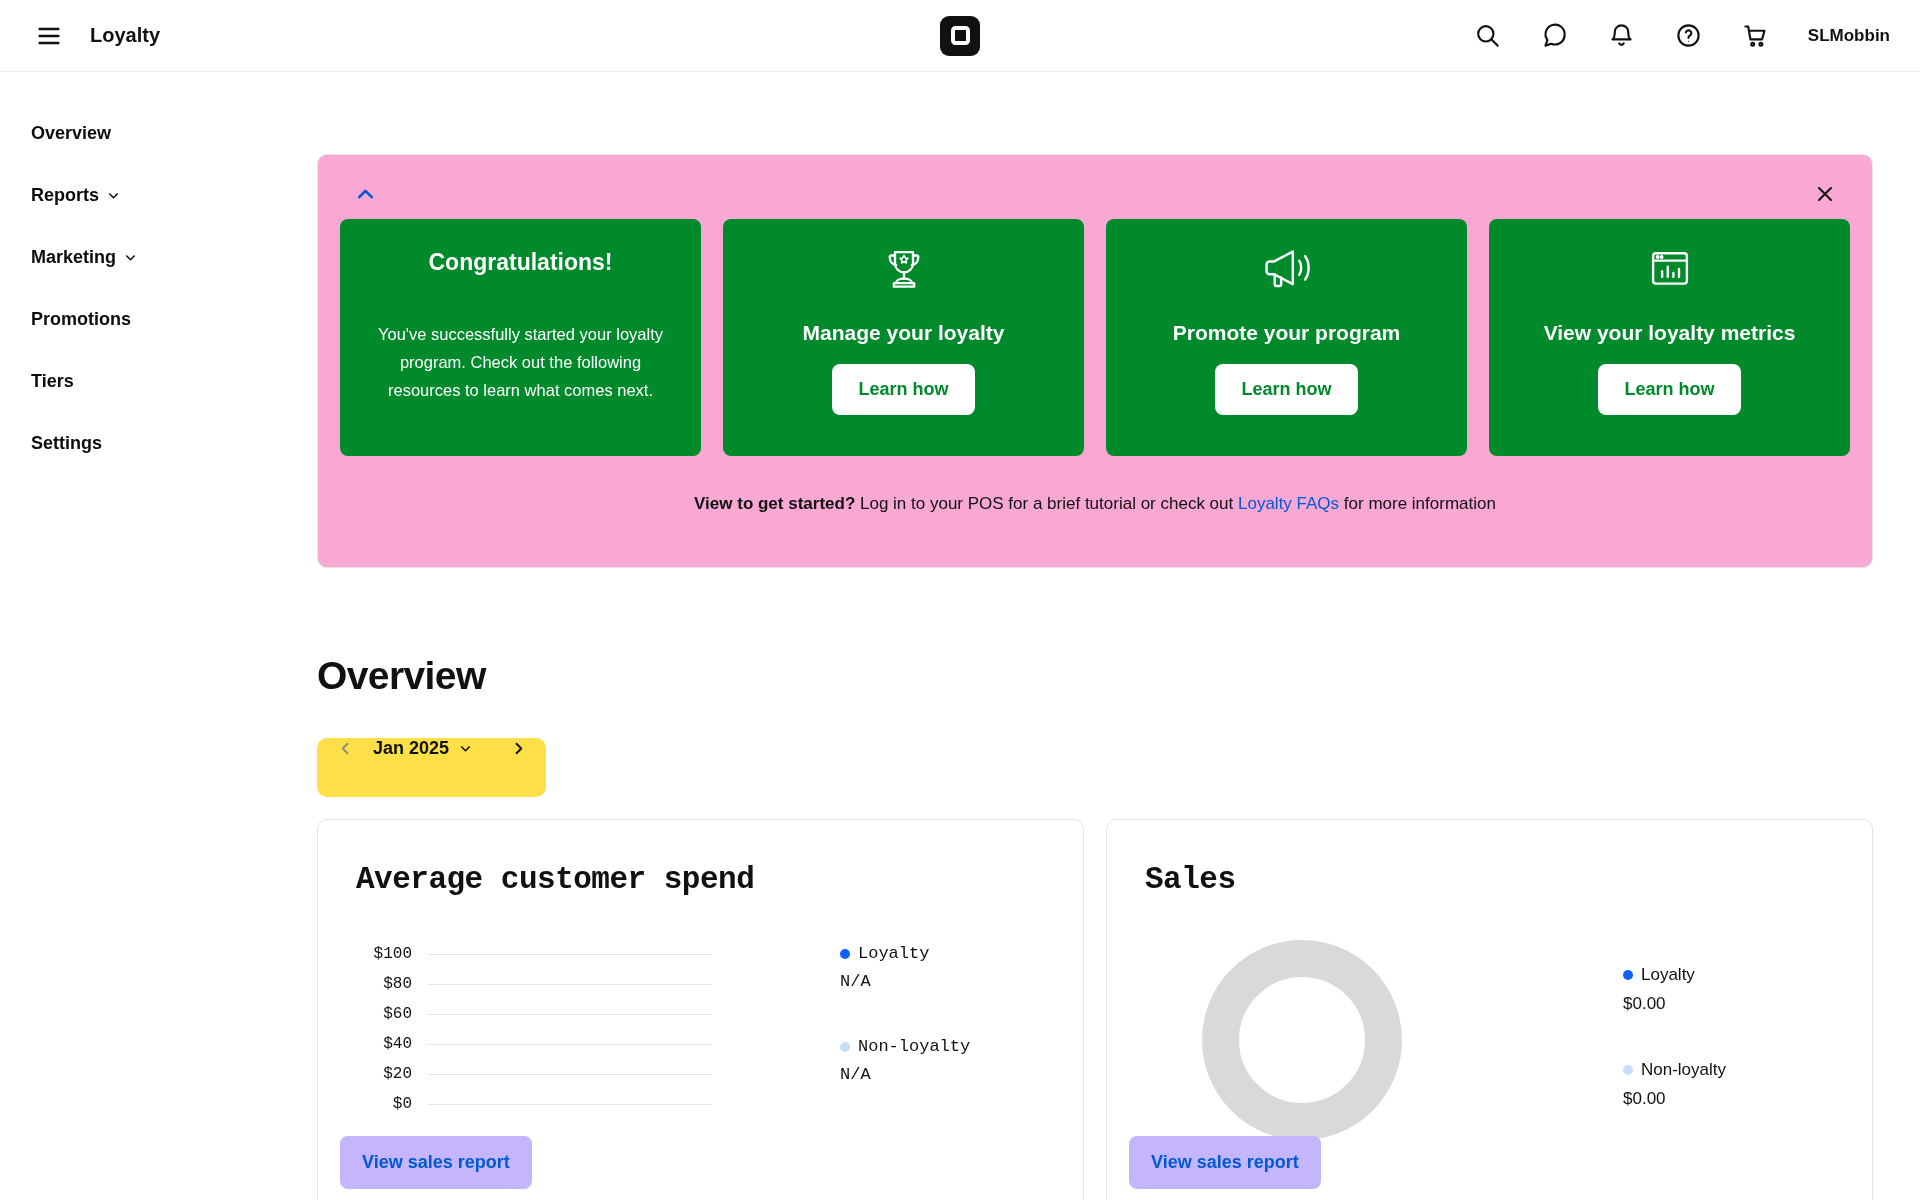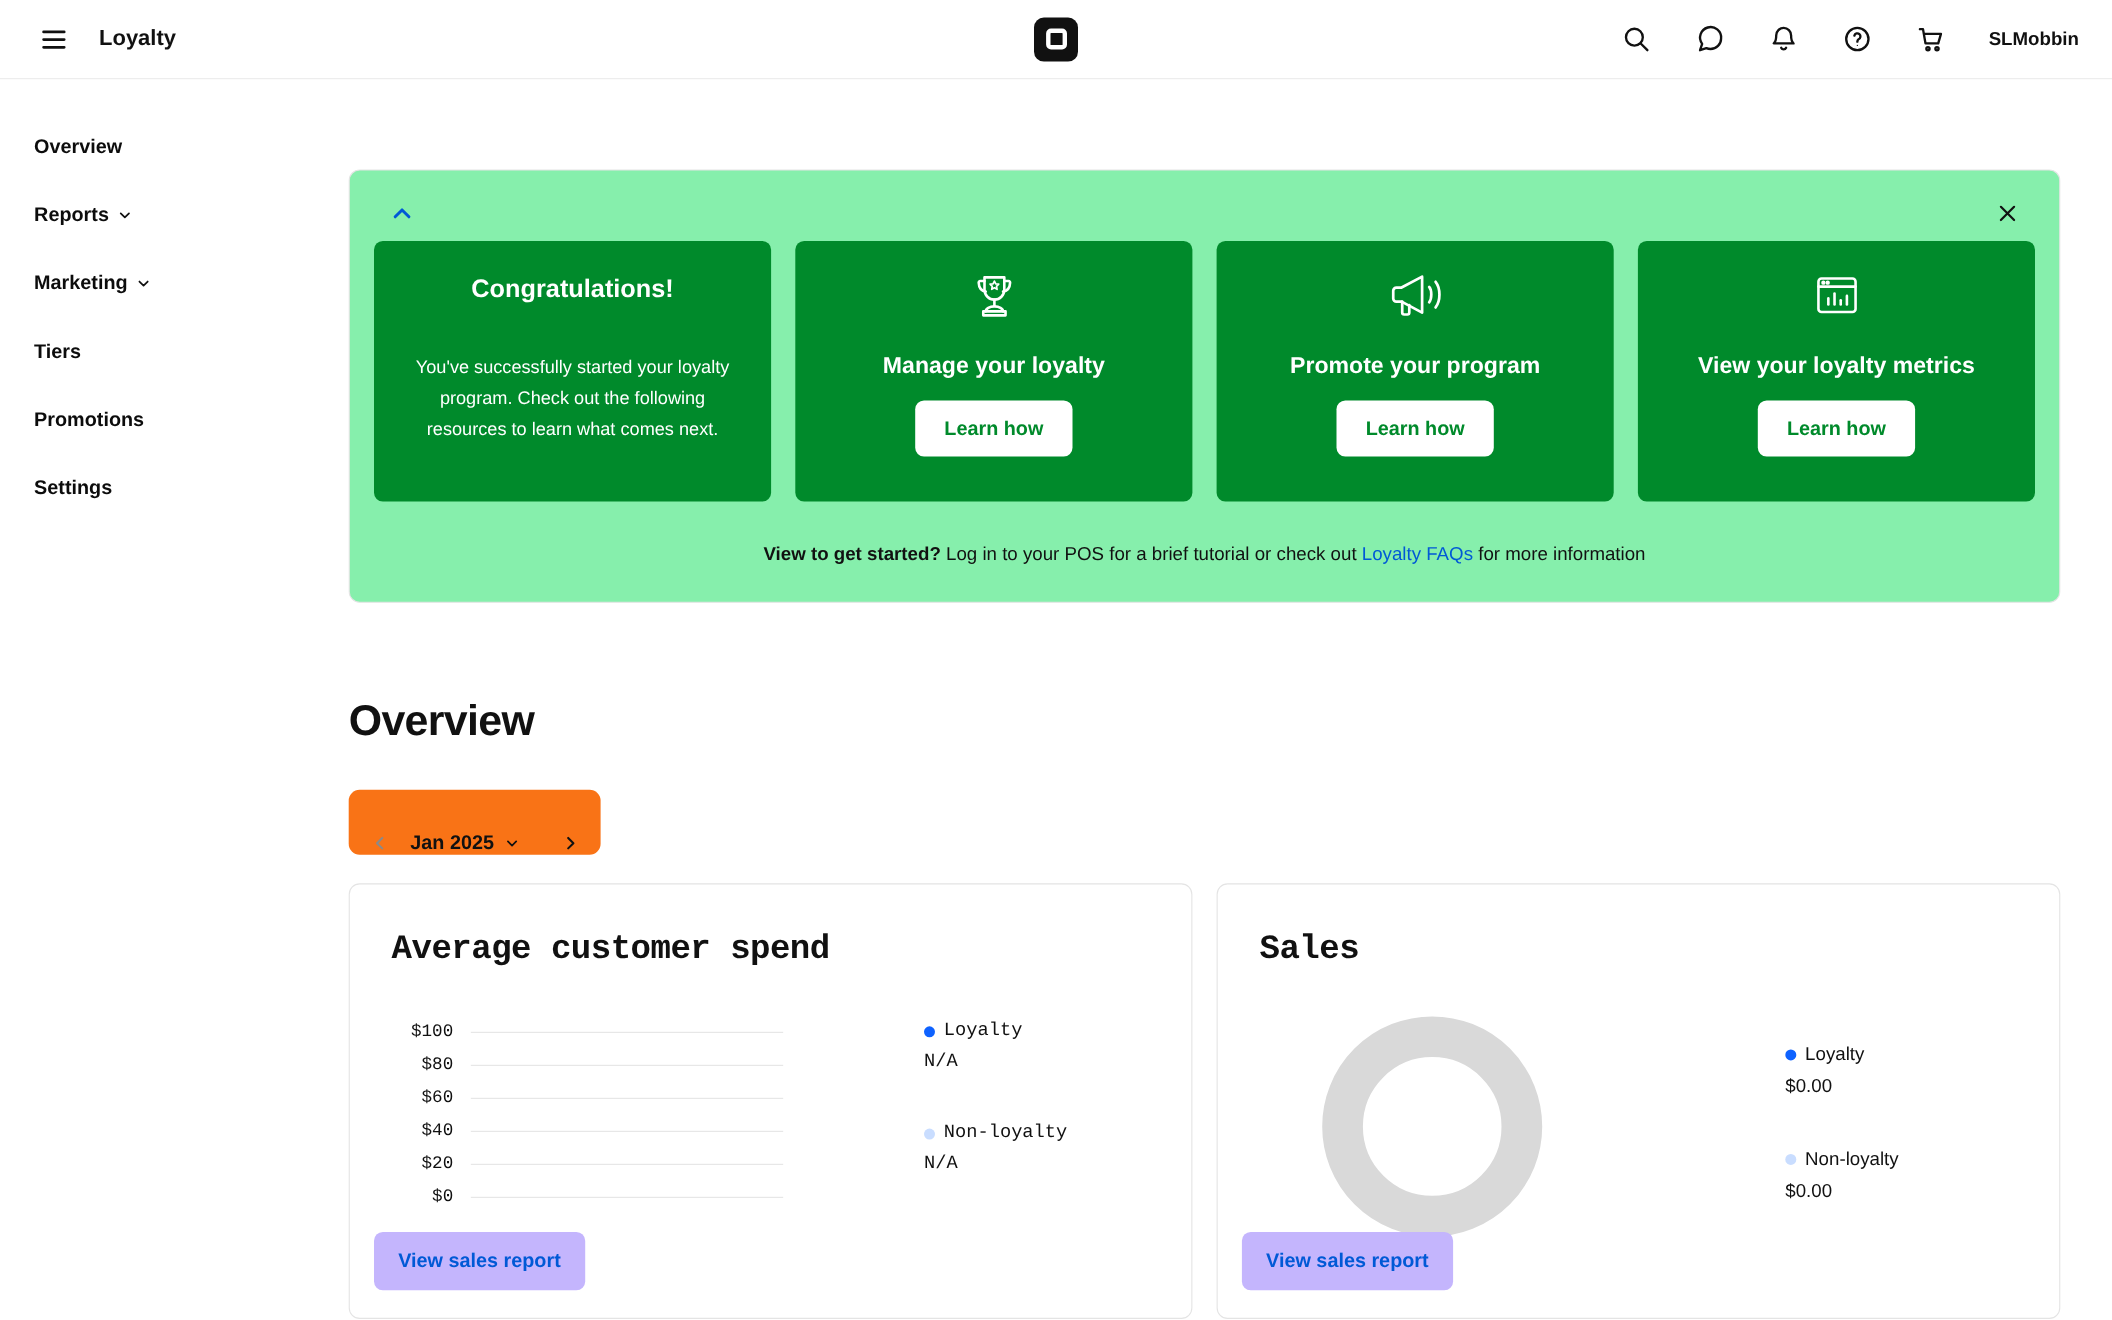--- a/index.html
+++ b/index.html
@@ -27,36 +27,36 @@
   .tb-right{margin-left:auto;display:flex;align-items:center;gap:30px;}
   .username{font-size:17px;font-weight:700;margin-left:4px;}
 
   
   .layout{display:flex;height:1128px;}
   .sidebar{width:317px;flex:none;padding-top:30px;}
   .side-item{height:62px;display:flex;align-items:center;gap:7px;padding:0 31px;font-size:18px;font-weight:700;color:#0c0c0c;cursor:pointer;background:none;border:none;width:100%;text-align:left;}
   .main{flex:1;padding-right:47px;}
 
   
-  .banner{margin-top:82px;border:1px solid var(--border);border-radius:10px;padding:18px 22px 16px;background:#86efac;}
+  .banner{margin-top:82px;border:1px solid var(--border);border-radius:10px;padding:18px 22px 36px;background:#f9a8d4;}
   .banner-head{display:flex;justify-content:space-between;align-items:center;height:42px;padding:0 8px;}
   .gcards{display:flex;gap:22px;margin-top:4px;}
   .gcard{flex:1;height:237px;background:var(--green);border-radius:8px;color:#fff;display:flex;flex-direction:column;align-items:center;text-align:center;}
   .g-title{margin-top:30px;font-size:23px;font-weight:700;}
   .g-body{margin-top:44px;font-size:16.5px;line-height:28px;padding:0 22px;}
   .g-icon{margin-top:22px;height:56px;display:flex;align-items:center;justify-content:center;}
   .g-title2{margin-top:24px;font-size:21px;font-weight:700;}
   .learn-btn{margin-top:19px;background:#fff;color:var(--green);font-weight:700;font-size:18px;border:none;border-radius:8px;padding:15px 26px;cursor:pointer;}
   .banner-foot{margin-top:38px;text-align:center;font-size:17px;color:#111;}
   .banner-foot .b{font-weight:700;}
   .banner-foot .lnk{color:var(--blue);cursor:pointer;text-decoration:none;}
 
   
   .page-title{margin:86px 0 0;font-size:39px;font-weight:700;letter-spacing:-0.6px;}
-  .datepicker{margin-top:40px;display:inline-flex;align-items:flex-end;background:#f97316;border-radius:10px;height:59px;overflow:hidden;}
+  .datepicker{margin-top:40px;display:inline-flex;align-items:flex-start;background:#fde047;border-radius:10px;height:59px;overflow:hidden;}
   .dp-btn{background:none;border:none;width:56px;display:flex;align-items:center;justify-content:center;cursor:pointer;}
   .dp-main{display:flex;align-items:center;gap:9px;background:none;border:none;font-size:18px;font-weight:700;color:var(--ink);padding:0 16px 0 0;cursor:pointer;}
   .dp-divider{width:1px;background:#e3e3e3;margin:10px 0;}
 
   
   .cards-row{display:flex;gap:22px;margin-top:22px;}
   .panel{flex:1;border:1px solid var(--border);border-radius:10px;position:relative;height:396px;padding:26px 22px;background:#fff;}
   .panel-title{font-size:31px;font-weight:700;letter-spacing:-0.5px;margin:16px;font-family:Liberation Mono, monospace;}
 
   .avg-content{display:flex;margin-top:42px;font-family:Liberation Mono, monospace;}
@@ -159,24 +159,24 @@
     </button>
     <button class="side-item">
       <span>Marketing</span>
       <span>
           <svg width="15" height="15" viewBox="0 0 24 24" fill="none" stroke="#111" stroke-width="2.5" stroke-linecap="round" stroke-linejoin="round">
             <path d="M6 9.5l6 6 6-6"></path>
           </svg>
         </span>
     </button>
     <button class="side-item">
+      <span>Promotions</span>
+    </button>
+    <button class="side-item">
       <span>Tiers</span>
-    </button>
-    <button class="side-item">
-      <span>Promotions</span>
     </button>
     <button class="side-item">
       <span>Settings</span>
     </button>
   </aside>
 
   <main class="main">
 
     
     <section class="banner">

